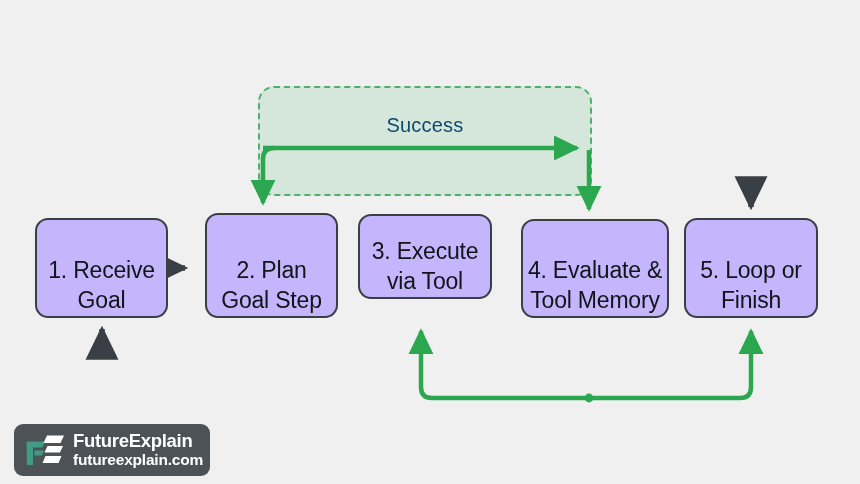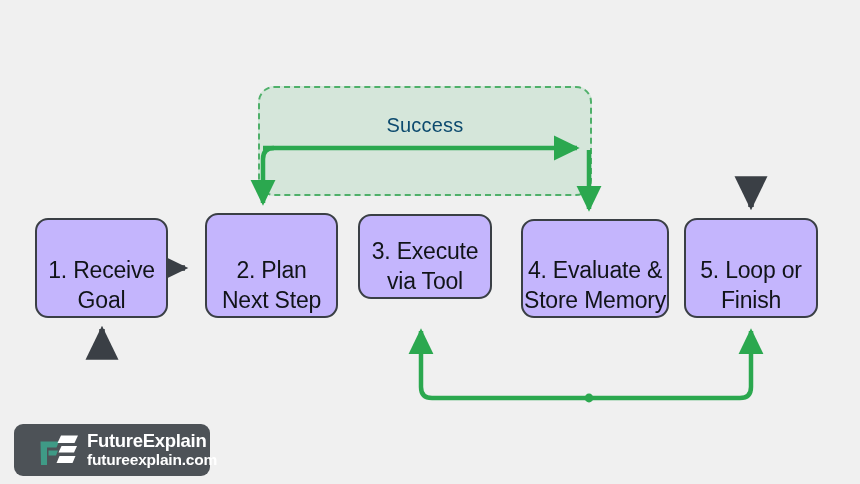--- a/index.html
+++ b/index.html
@@ -85,21 +85,21 @@
   #logo-badge {
     position: absolute;
     left: 14px;
     top: 424px;
     width: 196px;
     height: 52px;
     background: #4d5257;
     border-radius: 9px;
     display: flex;
     align-items: center;
-    padding-left: 23px;
+    padding-left: 9px;
     box-sizing: border-box;
   }
   #logo-mark { width: 44px; height: 36px; flex: 0 0 auto; }
   #logo-words {
     margin-left: 6px;
     display: flex;
     flex-direction: column;
     justify-content: center;
     line-height: 1.08;
   }
@@ -179,35 +179,35 @@
   <div class="node" id="node-1">
     <span>
       <span class="label">1. Receive</span>
       <span class="label">Goal</span>
     </span>
   </div>
 
   <div class="node" id="node-2">
     <span>
       <span class="label">2. Plan</span>
-      <span class="label">Next Step</span>
+      <span class="label">Goal Step</span>
     </span>
   </div>
 
   <div class="node" id="node-3">
     <span>
       <span class="label">3. Execute</span>
       <span class="label">via Tool</span>
     </span>
   </div>
 
   <div class="node" id="node-4">
     <span class="label-wrap">
       <span class="label">4. Evaluate &amp;</span>
-      <span class="label">Store Memory</span>
+      <span class="label">Tool Memory</span>
     </span>
   </div>
 
   <div class="node" id="node-5">
     <span>
       <span class="label">5. Loop or</span>
       <span class="label">Finish</span>
     </span>
   </div>
 

